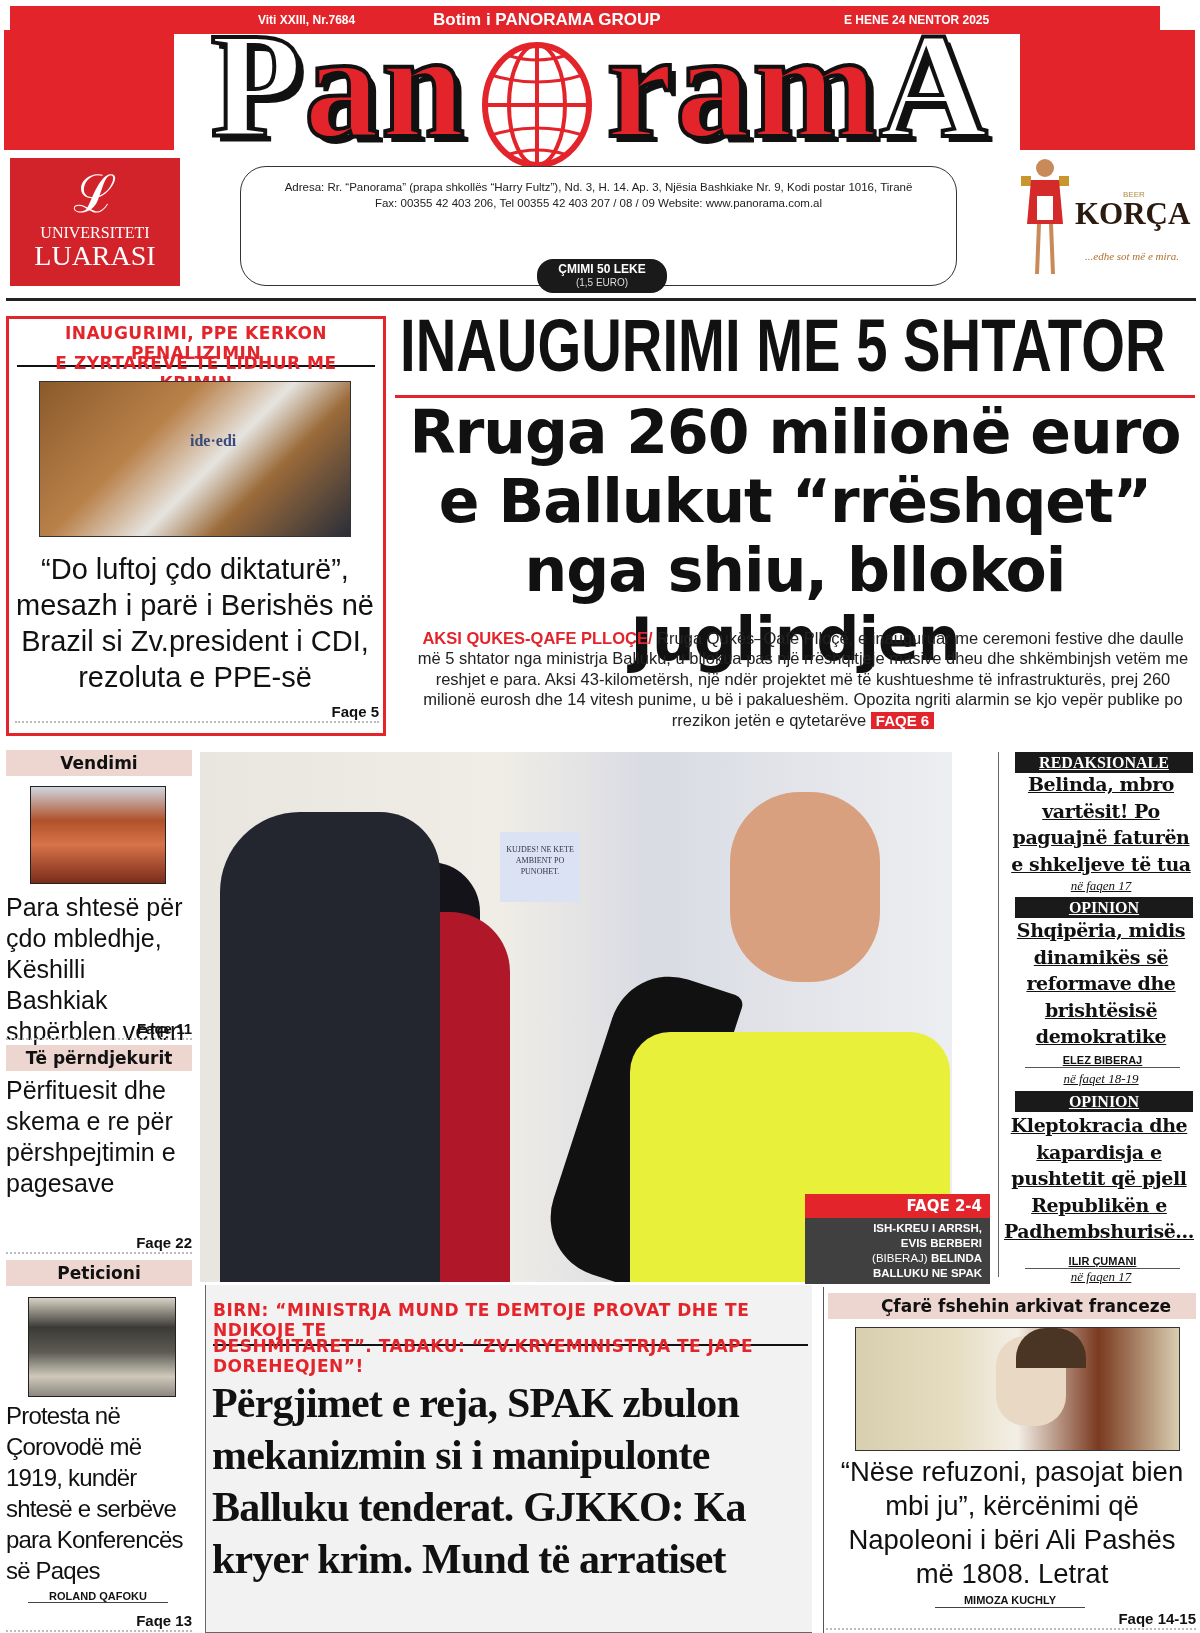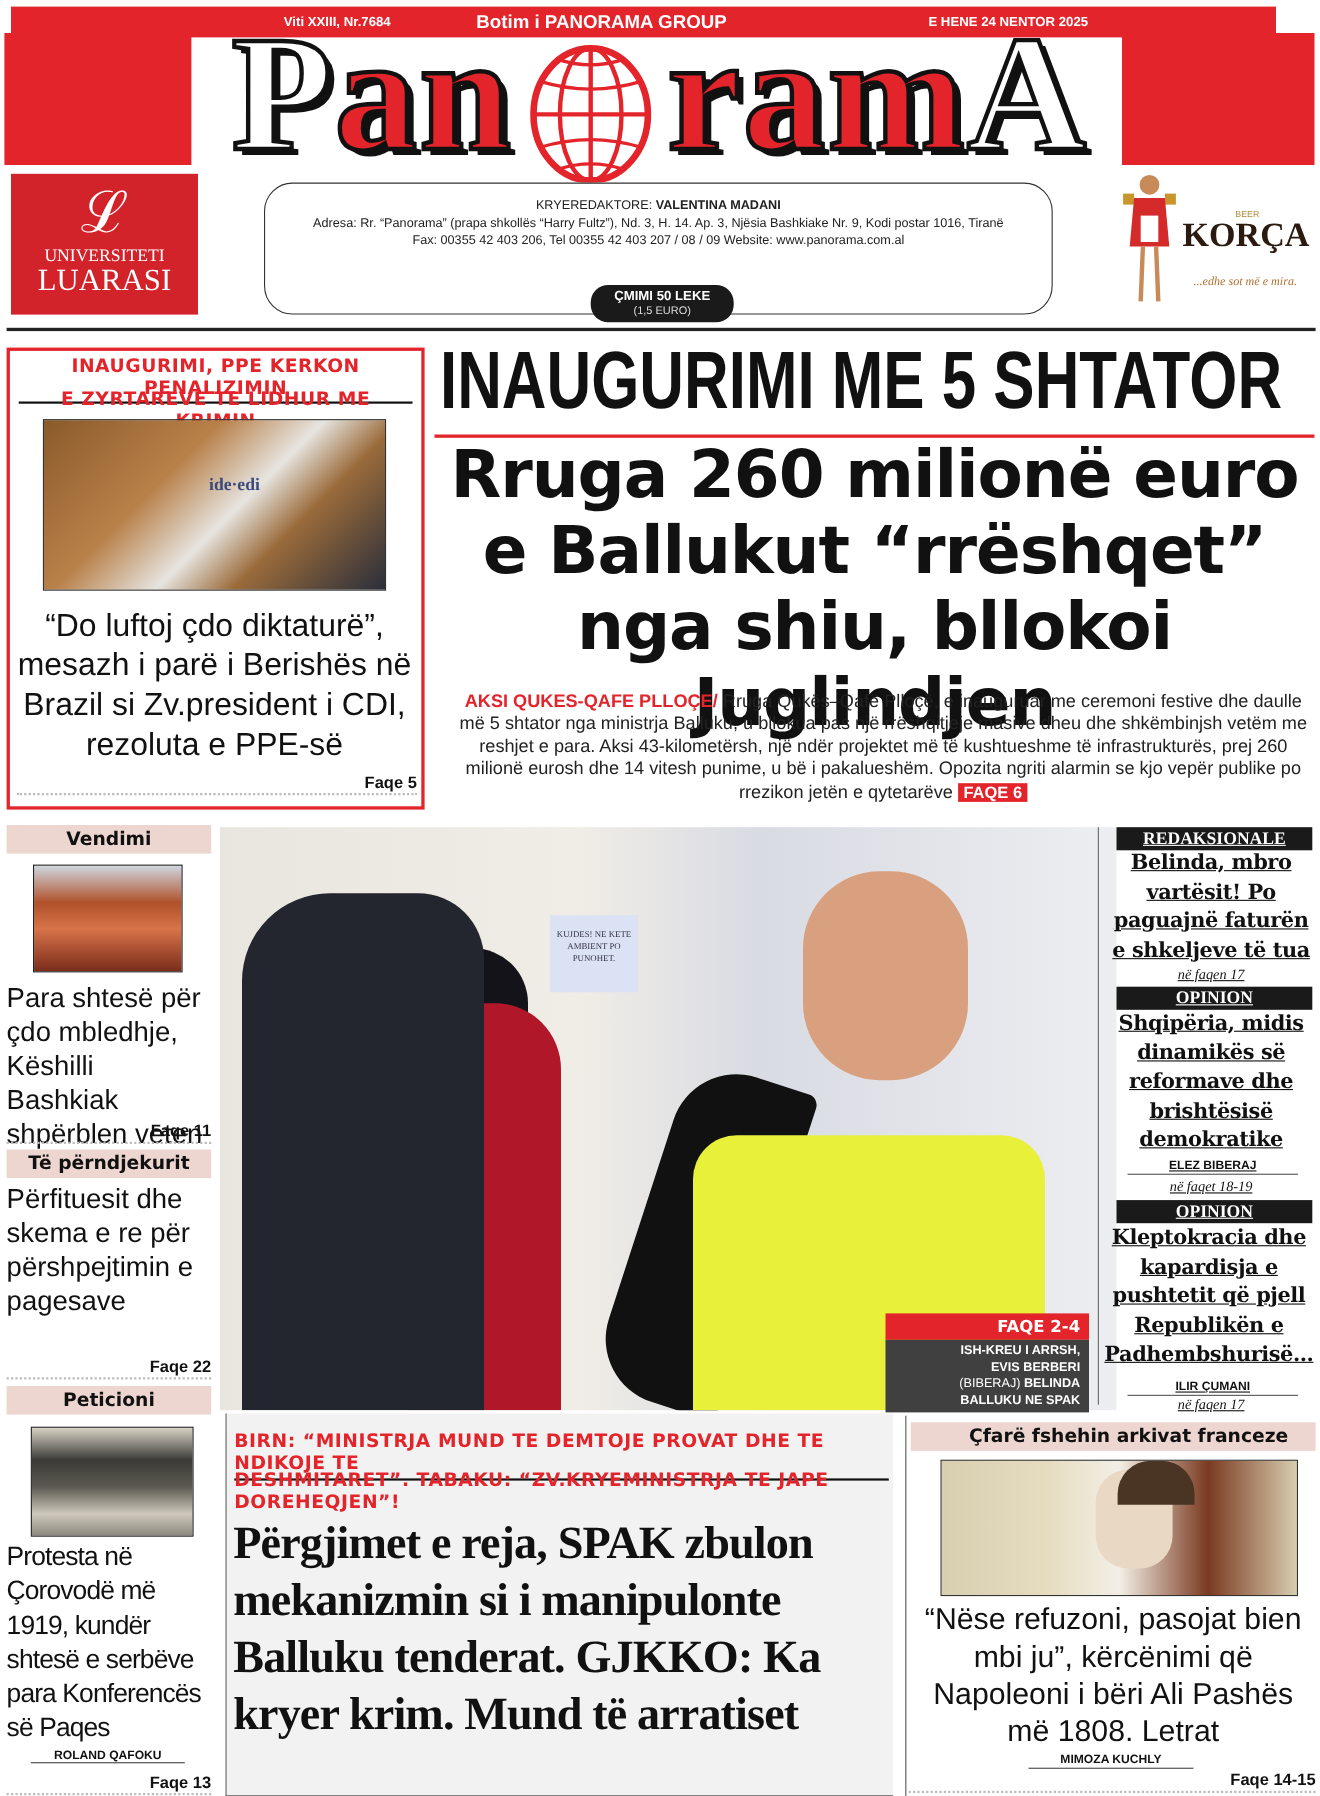--- a/index.html
+++ b/index.html
@@ -52,21 +52,21 @@
 
   
   .sec-tab { background: #edd6d0; text-align: center; font-family: "DejaVu Sans", sans-serif; font-weight: bold; font-size: 17px; line-height: 26px; color: #111; }
   .lc { left: 6px; width: 186px; }
   .lc-hl { text-align: left; font-size: 25px; line-height: 31px; color: #111; }
   .lc-ft { text-align: right; }
   .ph-council { background: linear-gradient(180deg, #cfd6e0 0%, #b0512a 35%, #d8734a 60%, #7a2c1a 100%); border: 1px solid #222; }
   .ph-hist { background: linear-gradient(180deg, #d8d2c4 0%, #3b3a36 30%, #5c5a52 55%, #cfc9bc 80%, #8c887e 100%); border: 1px solid #222; }
 
   
-  .main-photo { left: 200px; top: 752px; width: 815px; height: 530px; overflow: hidden; background: linear-gradient(90deg, #e9e6df 0%, #f0ede6 40%, #d9dbe3 60%, #eceef1 100%); }
+  .main-photo { left: 200px; top: 752px; width: 752px; height: 530px; overflow: hidden; background: linear-gradient(90deg, #e9e6df 0%, #f0ede6 40%, #d9dbe3 60%, #eceef1 100%); }
   .main-photo .man { position: absolute; left: 20px; top: 60px; width: 220px; height: 470px; background: #23262f; border-radius: 80px 60px 0 0; }
   .main-photo .woman { position: absolute; left: 170px; top: 160px; width: 140px; height: 370px; background: #b0182a; border-radius: 60px 60px 0 0; }
   .main-photo .hair { position: absolute; left: 180px; top: 110px; width: 100px; height: 120px; background: #15131a; border-radius: 50px; }
   .main-photo .vest { position: absolute; left: 430px; top: 280px; width: 320px; height: 250px; background: #e8f03a; border-radius: 40px 40px 0 0; }
   .main-photo .face { position: absolute; left: 530px; top: 40px; width: 150px; height: 190px; background: #d8a07e; border-radius: 70px; }
   .main-photo .umbrella { position: absolute; left: 380px; top: 220px; width: 120px; height: 310px; background: #111; transform: rotate(18deg); border-radius: 60px 10px 10px 60px; }
   .main-photo .sign { position: absolute; left: 300px; top: 80px; width: 80px; height: 70px; background: #dbe2f3; color: #334; font-family: "Liberation Serif", serif; font-size: 8px; text-align: center; padding-top: 12px; line-height: 11px; }
   .cap-box { left: 805px; top: 1194px; width: 185px; height: 88px; }
   .cap-red { background: #e3242b; color: #fff; text-align: right; font-family: "DejaVu Sans", sans-serif; font-weight: bold; font-size: 15px; line-height: 24px; padding-right: 8px; }
   .cap-black { background: #404040; color: #fff; text-align: right; font-weight: bold; font-size: 11.5px; line-height: 15px; padding: 3px 8px; }
@@ -116,21 +116,20 @@
   </svg><span class="r">ram</span><span class="w">A</span>
 </div>
 
 <div class="abs ul-logo">
   <div class="mark">ℒ</div>
   <div class="l1">UNIVERSITETI</div>
   <div class="l2">LUARASI</div>
 </div>
 
 <div class="abs info-box">
-  <div><span>KRYEREDAKTORE: </span><b>VALENTINA MADANI</b></div>
   <div>Adresa: Rr. “Panorama” (prapa shkollës “Harry Fultz”), Nd. 3, H. 14. Ap. 3, Njësia Bashkiake Nr. 9, Kodi postar 1016, Tiranë</div>
   <div>Fax: 00355 42 403 206, Tel 00355 42 403 207 / 08 / 09  Website: www.panorama.com.al</div>
 </div>
 <div class="abs price-pill">
   <span>ÇMIMI 50 LEKE</span>
   <small>(1,5 EURO)</small>
 </div>
 
 <div class="abs korca">
   <svg width="60" height="125" viewBox="0 0 60 125" style="position:absolute;left:10px;top:2px;">

